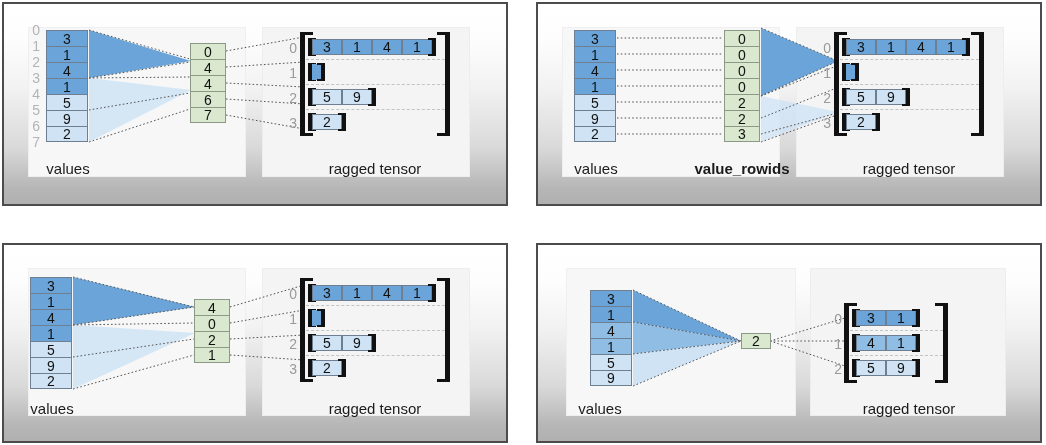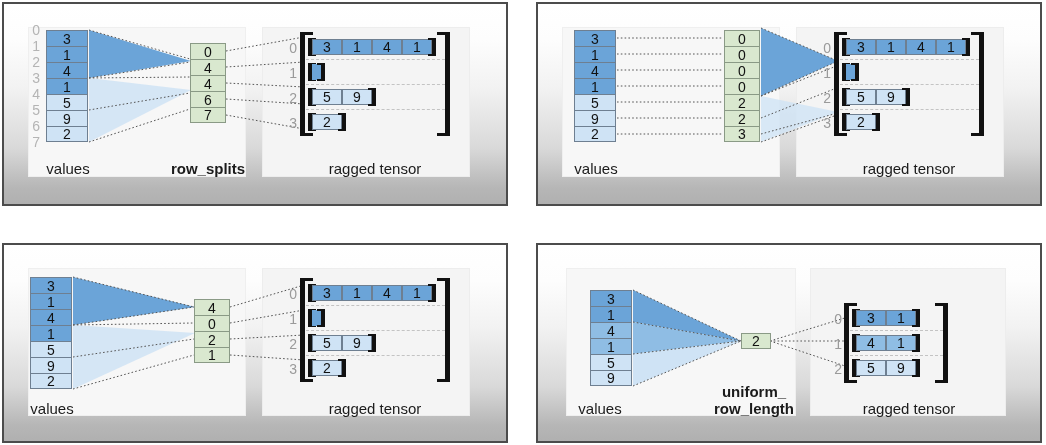--- a/index.html
+++ b/index.html
@@ -179,21 +179,20 @@
         <div class="rbr" style="left:30px;top:16px;width:8px;height:2px;"></div>
       </div>
     </div>
 
     <span class="rowidx" style="left:279px;top:36px;">0</span>
     <span class="rowidx" style="left:279px;top:61px;">1</span>
     <span class="rowidx" style="left:279px;top:86px;">2</span>
     <span class="rowidx" style="left:279px;top:111px;">3</span>
 
     <div class="caption" style="left:24px;top:156px;width:80px;">values</div>
-    <div class="caption bold" style="left:144px;top:156px;width:120px;">row_splits</div>
     <div class="caption" style="left:296px;top:156px;width:150px;">ragged tensor</div>
   </div>
 
   <div class="panel" id="panel-tr">
     <div class="inner inner-left" style="left:24px;top:23px;width:218px;height:150px;"></div>
     <div class="inner inner-right" style="left:258px;top:23px;width:208px;height:150px;"></div>
 
     <div class="cellcol" style="left:36px;top:26px;width:42px;">
       <div class="cell" style="height:16px;background:#6ba4d8;">3</div>
       <div class="cell" style="height:16px;background:#6ba4d8;">1</div>
@@ -292,20 +291,21 @@
         <div class="rbr" style="left:30px;top:16px;width:8px;height:2px;"></div>
       </div>
     </div>
 
     <span class="rowidx" style="left:279px;top:36px;">0</span>
     <span class="rowidx" style="left:279px;top:61px;">1</span>
     <span class="rowidx" style="left:279px;top:86px;">2</span>
     <span class="rowidx" style="left:279px;top:111px;">3</span>
 
     <div class="caption" style="left:18px;top:156px;width:80px;">values</div>
+    <div class="caption bold" style="left:136px;top:156px;width:136px;">value_rowids</div>
     <div class="caption" style="left:296px;top:156px;width:150px;">ragged tensor</div>
   </div>
 
   <div class="panel" id="panel-bl">
     <div class="inner inner-left" style="left:24px;top:23px;width:218px;height:148px;"></div>
     <div class="inner inner-right" style="left:258px;top:23px;width:208px;height:148px;"></div>
 
     <div class="cellcol" style="left:26px;top:32px;width:42px;">
       <div class="cell" style="height:16px;background:#6ba4d8;">3</div>
       <div class="cell" style="height:16px;background:#6ba4d8;">1</div>
@@ -480,18 +480,16 @@
         <div class="rbr" style="left:60px;top:0;width:8px;height:2px;"></div>
         <div class="rbr" style="left:60px;top:16px;width:8px;height:2px;"></div>
       </div>
     </div>
 
     <span class="rowidx" style="left:290px;top:66px;">0</span>
     <span class="rowidx" style="left:290px;top:91px;">1</span>
     <span class="rowidx" style="left:290px;top:116px;">2</span>
 
     <div class="caption" style="left:22px;top:155px;width:80px;">values</div>
-    <div class="caption bold" style="left:148px;top:138px;width:136px;">uniform_
-row_length</div>
     <div class="caption" style="left:296px;top:155px;width:150px;">ragged tensor</div>
   </div>
 
 </div>
 
 </body></html>

